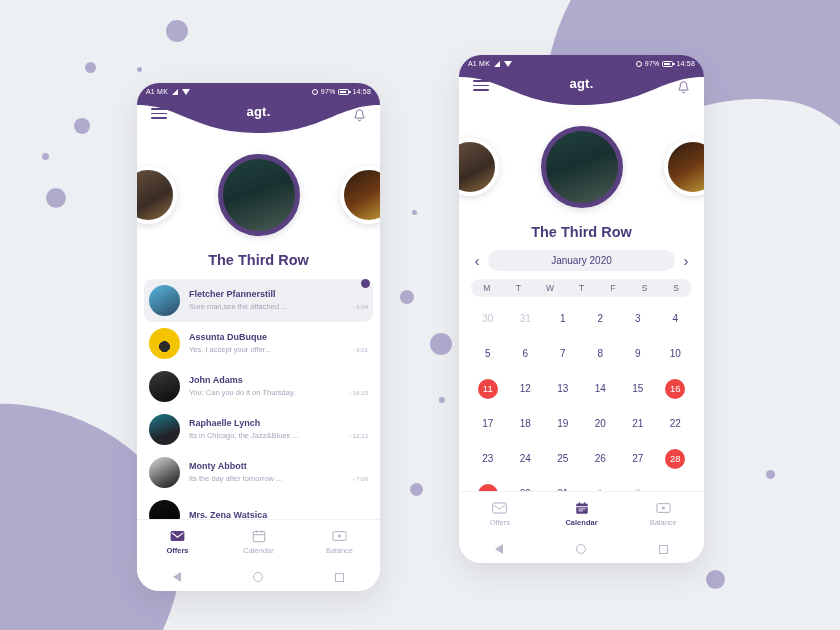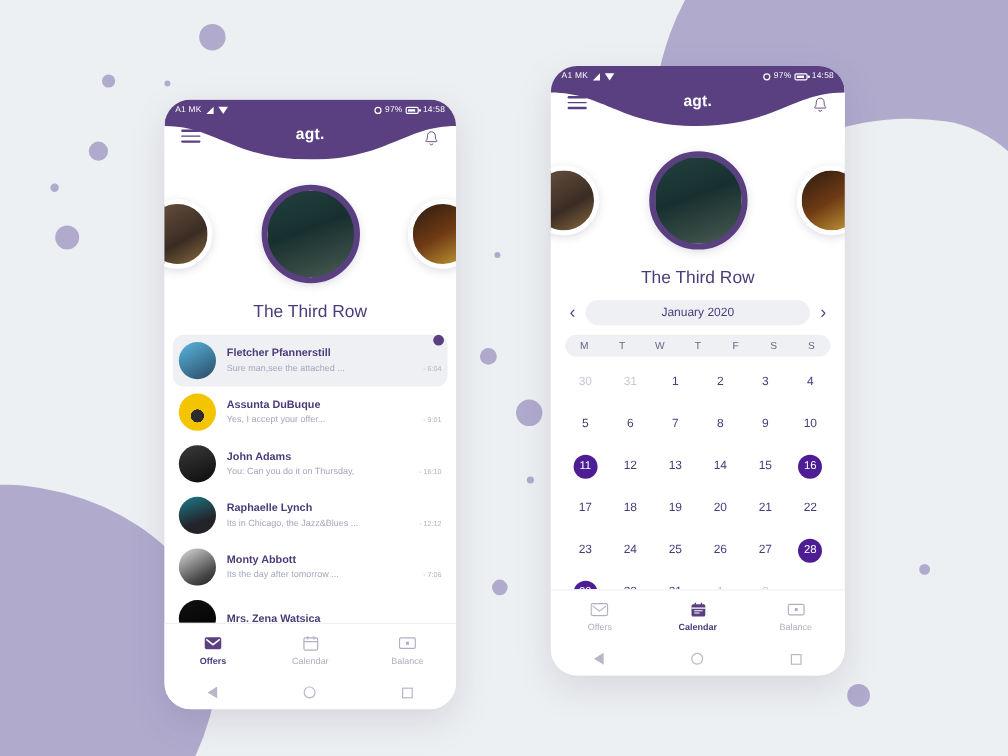--- a/index.html
+++ b/index.html
@@ -96,21 +96,21 @@
   .av-right { right: -18px; }
   .av-main {
     width: 82px; height: 82px;
     left: 50%; transform: translateX(-50%); top: 10px;
     border: 5px solid #5a4080;
   }
   .band-name {
     text-align: center;
     color: #4b3b7a;
     font-size: 14.5px;
-    font-weight: normal;
+    font-weight: bold;
     margin-top: 2px;
   }
 
   
   .chatlist { margin-top: 11px; position: relative; }
   .chat-row {
     display: flex; align-items: center;
     gap: 9px;
     padding: 6px 12px;
     position: relative;
@@ -182,21 +182,21 @@
   .cal-grid {
     display: grid; grid-template-columns: repeat(6,1fr);
     margin: 4px 10px 0 10px;
   }
   .cal-cell {
     height: 35px; display: flex; align-items: center; justify-content: center;
     font-size: 10px; color: #4b3b7a; cursor: pointer;
   }
   .cal-cell.muted { color: #c9c6d6; }
   .cal-cell.sel span {
-    background: #4c1d95; color: #fff;
+    background: #ef4444; color: #fff;
     width: 20px; height: 20px; border-radius: 50%;
     display: flex; align-items: center; justify-content: center;
     font-size: 9.5px;
   }
 </style>
 </head>
 <body>
 
 <div class="bg-layer">
   <div class="blob blob-tr"></div>

